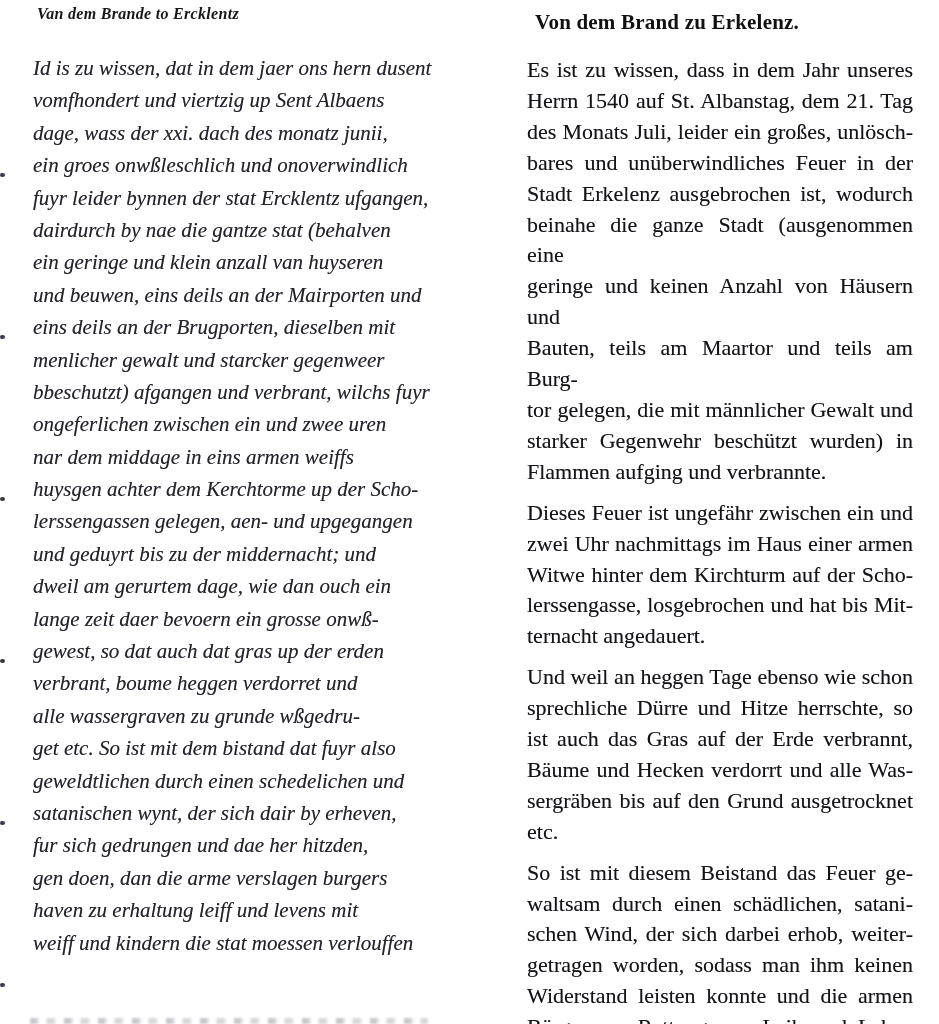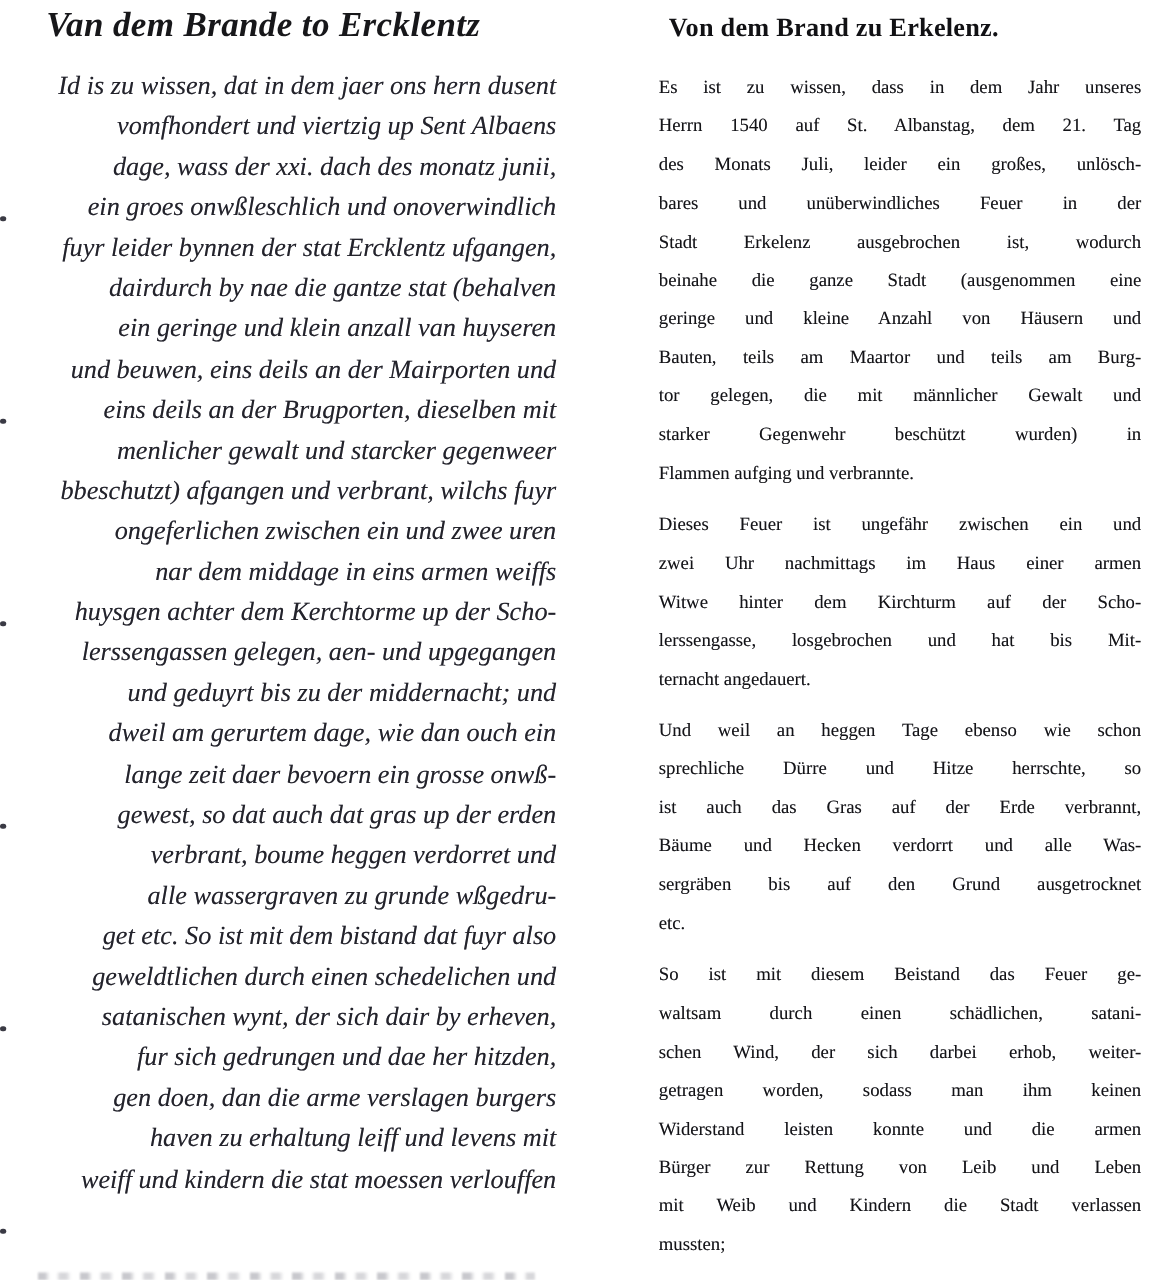--- a/index.html
+++ b/index.html
@@ -9,24 +9,24 @@
     overflow: hidden;
     position: relative;
     font-family: "Liberation Serif", "DejaVu Serif", serif;
   }
   .page { position: absolute; inset: 0; }
 
   
   .left-col { position: absolute; left: 33px; top: 0; width: 412px; }
   .left-heading {
     position: absolute; left: 4px; top: 5px; margin: 0;
-    font-size: 28px; font-weight: bold; font-style: italic;
+    font-size: 16px; font-weight: bold; font-style: italic;
     letter-spacing: 0.3px; color: #17171a; white-space: nowrap;
   }
-  .left-lines { position: absolute; left: 0; top: 52px; width: 412px; text-align: right; }
+  .left-lines { position: absolute; left: 0; top: 52px; width: 412px; }
   .lline {
     height: 32.4px; line-height: 32.4px;
     font-size: 21px; font-style: italic;
     color: #23232b; white-space: nowrap;
     text-shadow: 0 0 0.5px rgba(40,40,60,0.45);
   }
 
   
   .mark {
     position: absolute; left: 0; width: 5px; height: 4px;
@@ -48,21 +48,21 @@
   
   .right-col { position: absolute; left: 527px; top: 0; width: 386px; }
   .right-heading {
     position: absolute; left: 4px; top: 6px; margin: 4px;
     font-size: 21px; font-weight: bold; font-style: normal;
     letter-spacing: 0.2px; color: #111114; white-space: nowrap;
   }
   .right-paras { position: absolute; left: 0; top: 55px; width: 386px; }
   .para { margin: 0 0 10px 0; }
   .rline {
-    line-height: 30.9px; font-size: 15px;
+    line-height: 30.9px; font-size: 22px;
     color: #141418;
     text-shadow: 0 0 0.4px rgba(20,20,30,0.4);
   }
   .rline.just { text-align: justify; text-align-last: justify; }
 </style>
 </head>
 <body>
 
 <div class="page">
 
@@ -114,21 +114,21 @@
   <div class="right-col">
     <h2 class="right-heading">Von dem Brand zu Erkelenz.</h2>
     <div class="right-paras">
         <div class="para">
           <div class="rline just">Es ist zu wissen, dass in dem Jahr unseres</div>
           <div class="rline just">Herrn 1540 auf St. Albanstag, dem 21. Tag</div>
           <div class="rline just">des Monats Juli, leider ein großes, unlösch-</div>
           <div class="rline just">bares und unüberwindliches Feuer in der</div>
           <div class="rline just">Stadt Erkelenz ausgebrochen ist, wodurch</div>
           <div class="rline just">beinahe die ganze Stadt (ausgenommen eine</div>
-          <div class="rline just">geringe und kleine Anzahl von Häusern und</div>
+          <div class="rline just">geringe und keinen Anzahl von Häusern und</div>
           <div class="rline just">Bauten, teils am Maartor und teils am Burg-</div>
           <div class="rline just">tor gelegen, die mit männlicher Gewalt und</div>
           <div class="rline just">starker Gegenwehr beschützt wurden) in</div>
           <div class="rline">Flammen aufging und verbrannte.</div>
         </div>
         <div class="para">
           <div class="rline just">Dieses Feuer ist ungefähr zwischen ein und</div>
           <div class="rline just">zwei Uhr nachmittags im Haus einer armen</div>
           <div class="rline just">Witwe hinter dem Kirchturm auf der Scho-</div>
           <div class="rline just">lerssengasse, losgebrochen und hat bis Mit-</div>

